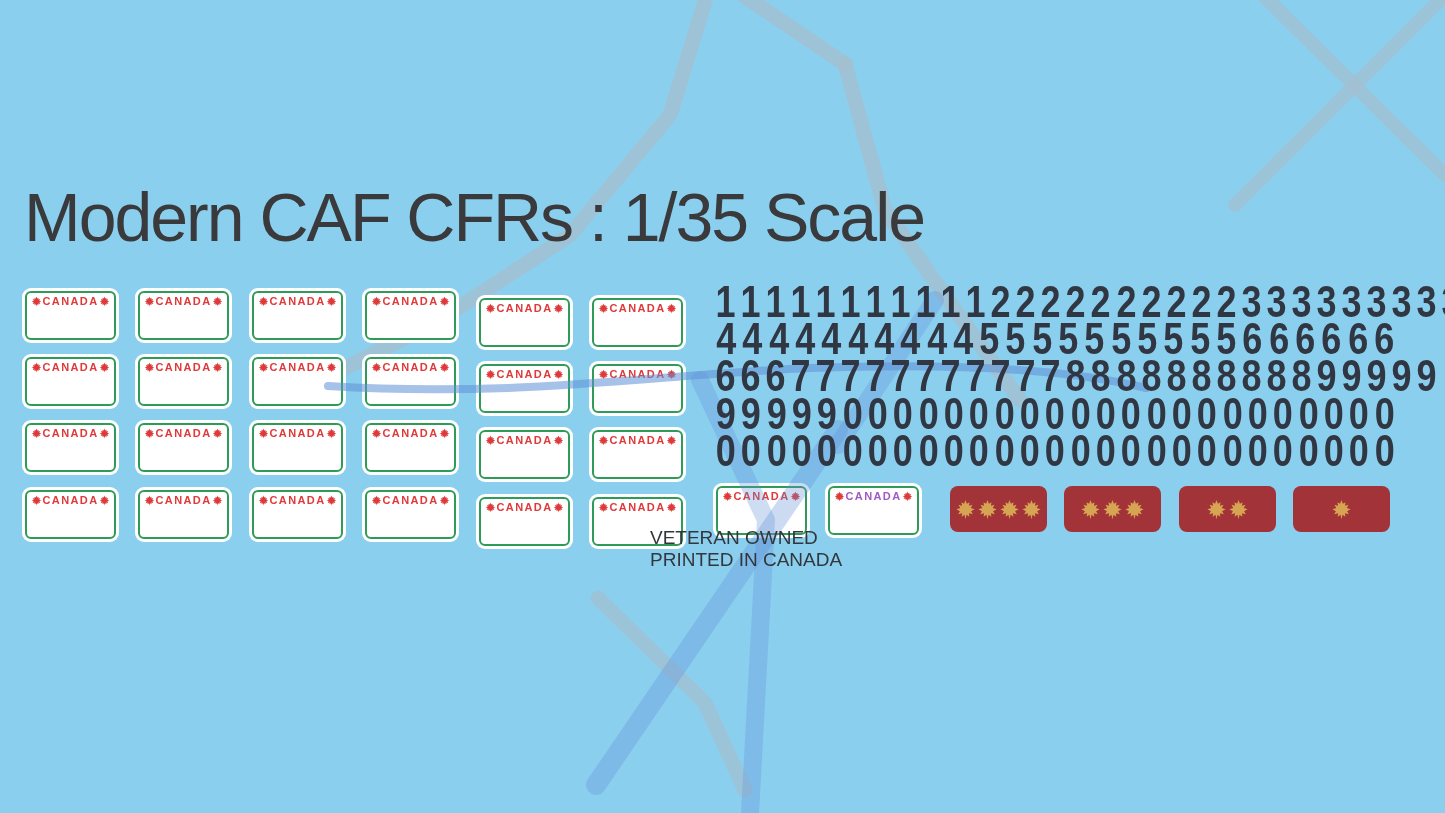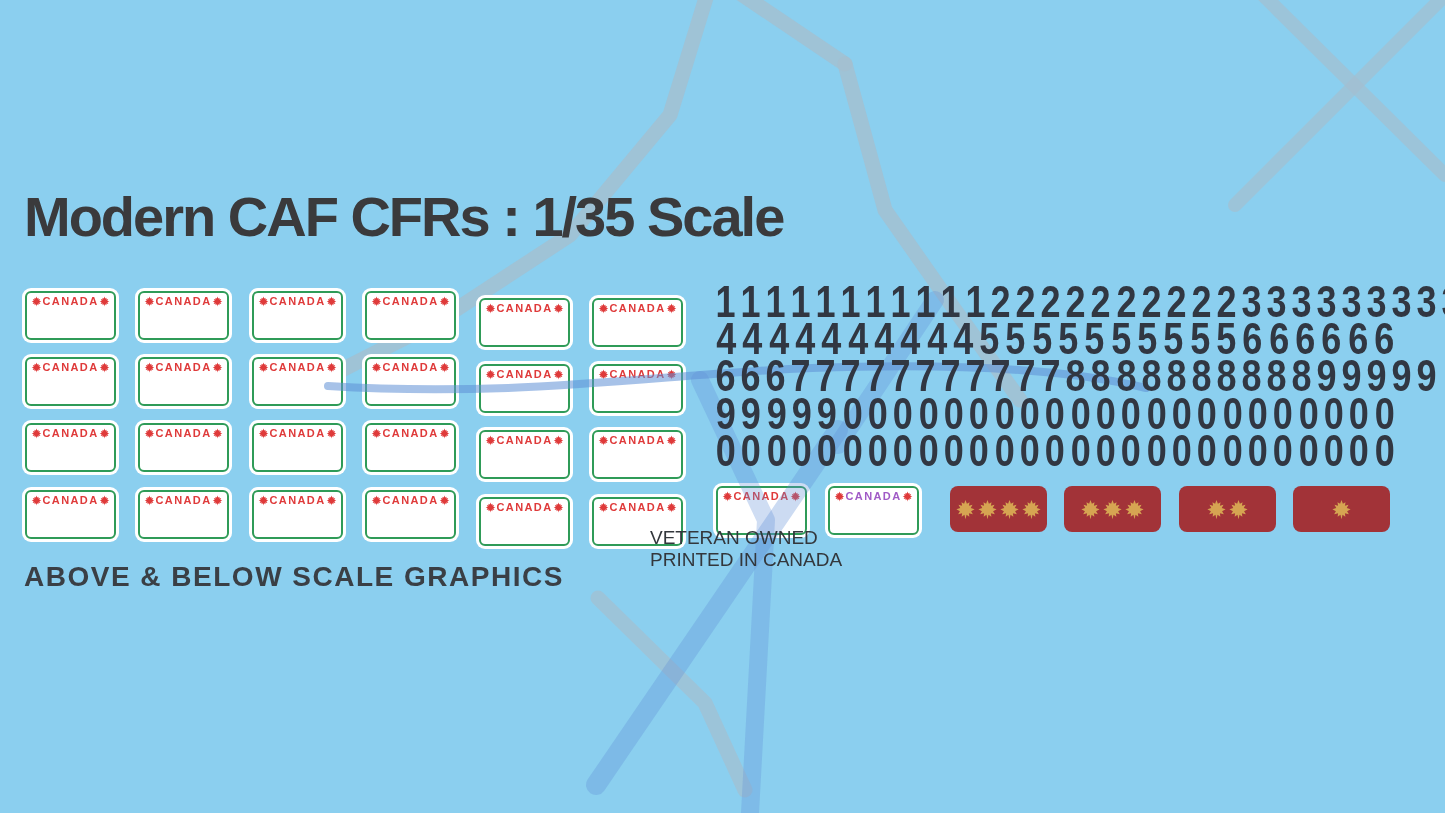--- a/index.html
+++ b/index.html
@@ -3,22 +3,22 @@
 <meta charset="utf-8">
 <style>
   html,body{margin:0;padding:0;background:#666;}
   .canvas{
     position:relative;width:1445px;height:813px;overflow:hidden;
     background:var(--bg,#8bcfef);
     font-family:"Liberation Sans",sans-serif;
   }
   .watermark{position:absolute;left:0;top:0;width:1445px;height:813px;pointer-events:none;}
   .title{
-    position:absolute;left:24px;top:186px;font-size:56px;line-height:62px;
-    font-weight:700;letter-spacing:-2px;color:#3a3a3c;white-space:nowrap;
+    position:absolute;left:24px;top:186px;font-size:68px;line-height:62px;
+    font-weight:400;letter-spacing:-2px;color:#3a3a3c;white-space:nowrap;
   }
   .product{
     position:absolute;right:50px;top:186px;font-size:68px;line-height:62px;
     font-weight:700;letter-spacing:-2px;color:#3a3a3c;white-space:nowrap;
   }
   .plate{
     position:absolute;width:97px;height:55px;background:#fff;border-radius:9px;
   }
   .plate-inner{
     position:absolute;left:3px;top:3px;right:3px;bottom:3px;
@@ -608,19 +608,18 @@
         <span class="digit">0</span>
         <span class="digit">0</span>
         <span class="digit">0</span>
         <span class="digit">0</span>
         <span class="digit">0</span>
       </div>
     </div>
 
   <div class="title">Modern CAF CFRs : 1/35 Scale</div>
 
-  <div class="brand">ABOVE &amp; BELOW SCALE GRAPHICS</div>
   <div class="veteran">
     <div>VETERAN OWNED</div>
     <div>PRINTED IN CANADA</div>
   </div>
 
 </div>
 
 </body></html>

